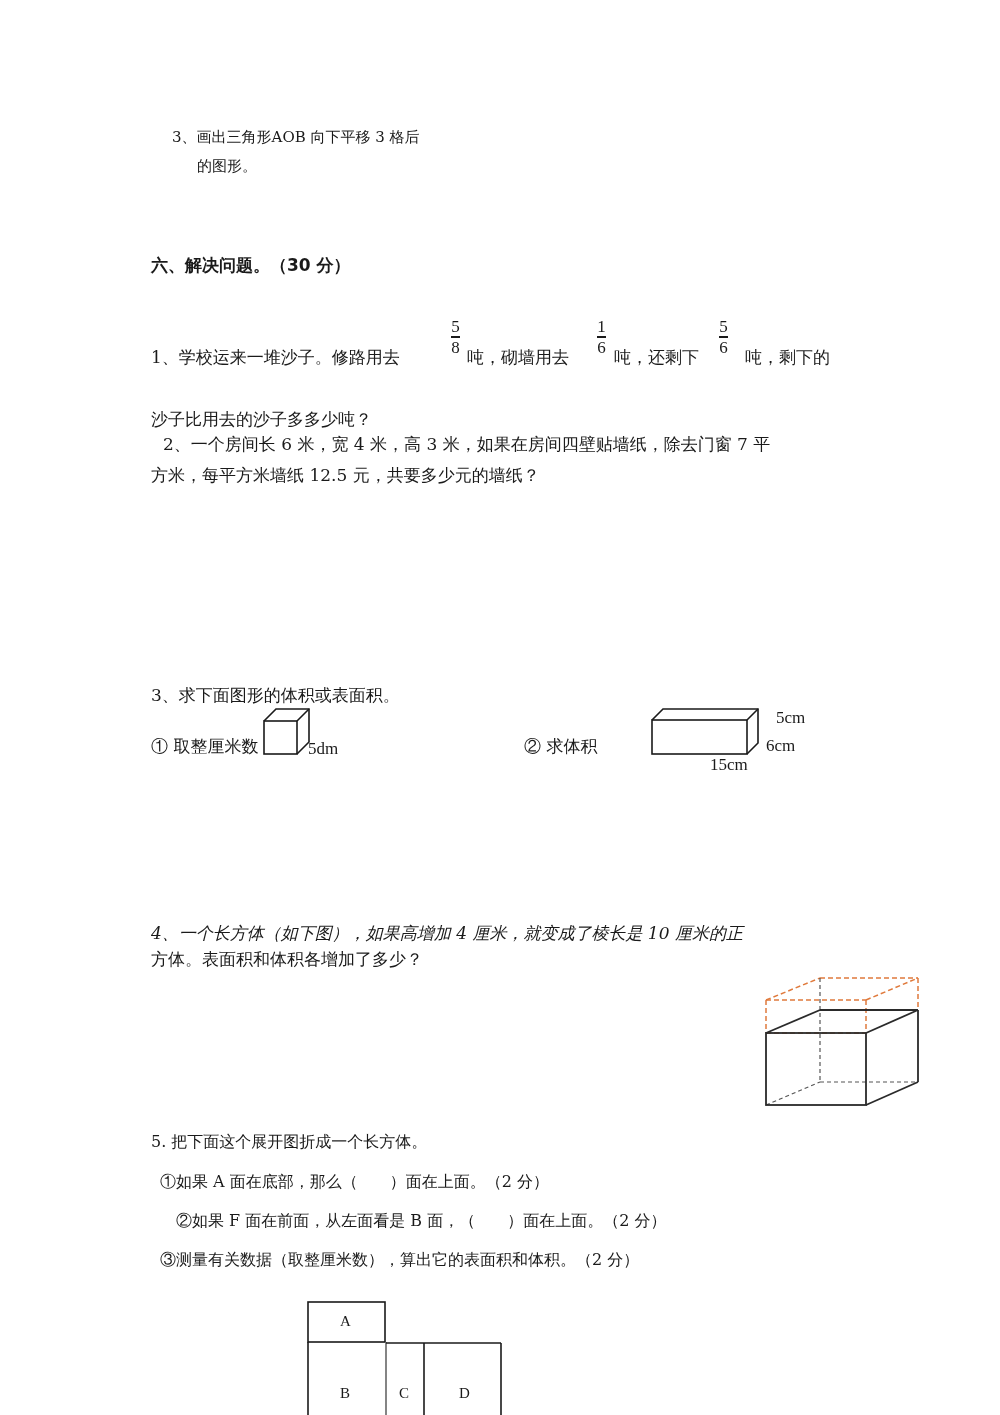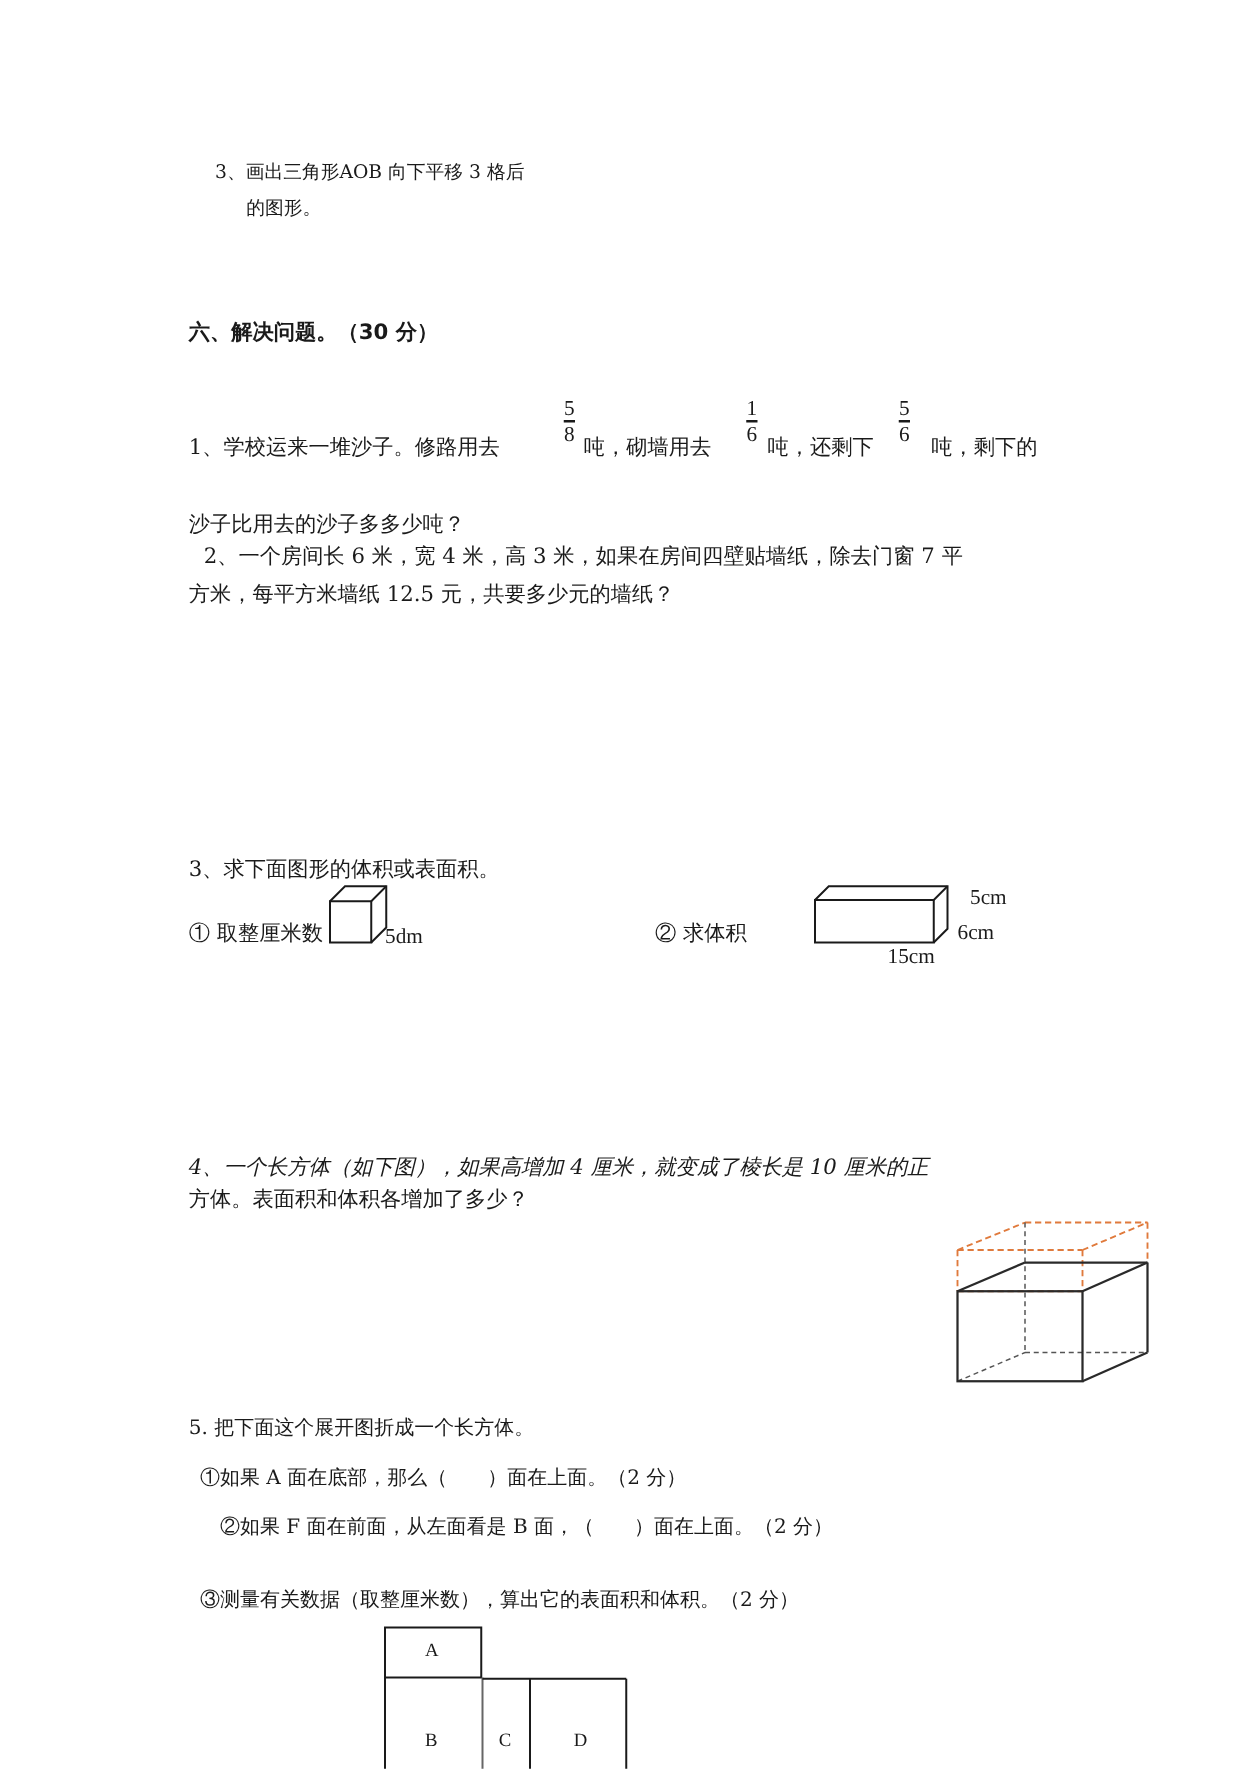--- a/index.html
+++ b/index.html
@@ -105,21 +105,21 @@
     <line x1="106" y1="61" x2="158" y2="38"></line>
     <rect x="6" y="61" width="100" height="72"></rect>
     <line x1="158" y1="38" x2="158" y2="110"></line>
     <line x1="106" y1="133" x2="158" y2="110"></line>
   </g>
 </svg>
 
 <div class="abs t16" style="left:151px; top:1132px;">5. 把下面这个展开图折成一个长方体。</div>
 <div class="abs t16" style="left:160px; top:1172px;">①如果 A 面在底部，那么（　　）面在上面。（2 分）</div>
 <div class="abs t16" style="left:176px; top:1211px;">②如果 F 面在前面，从左面看是 B 面，（　　）面在上面。（2 分）</div>
-<div class="abs t16" style="left:160px; top:1250px;margin-top:20px;">③测量有关数据（取整厘米数），算出它的表面积和体积。（2 分）</div>
+<div class="abs t16" style="left:160px; top:1250px;">③测量有关数据（取整厘米数），算出它的表面积和体积。（2 分）</div>
 
 <svg width="210" height="120" style="left:300px; top:1295px;">
   <g fill="none" stroke="#1a1a1a" stroke-width="1.6">
     <rect x="8" y="7" width="77" height="40"></rect>
     <line x1="8" y1="47" x2="8" y2="125"></line>
     <line x1="86" y1="47" x2="86" y2="125" stroke="#666"></line>
     <line x1="86" y1="48" x2="201" y2="48"></line>
     <line x1="124" y1="48" x2="124" y2="125"></line>
     <line x1="201" y1="48" x2="201" y2="125"></line>
   </g>

